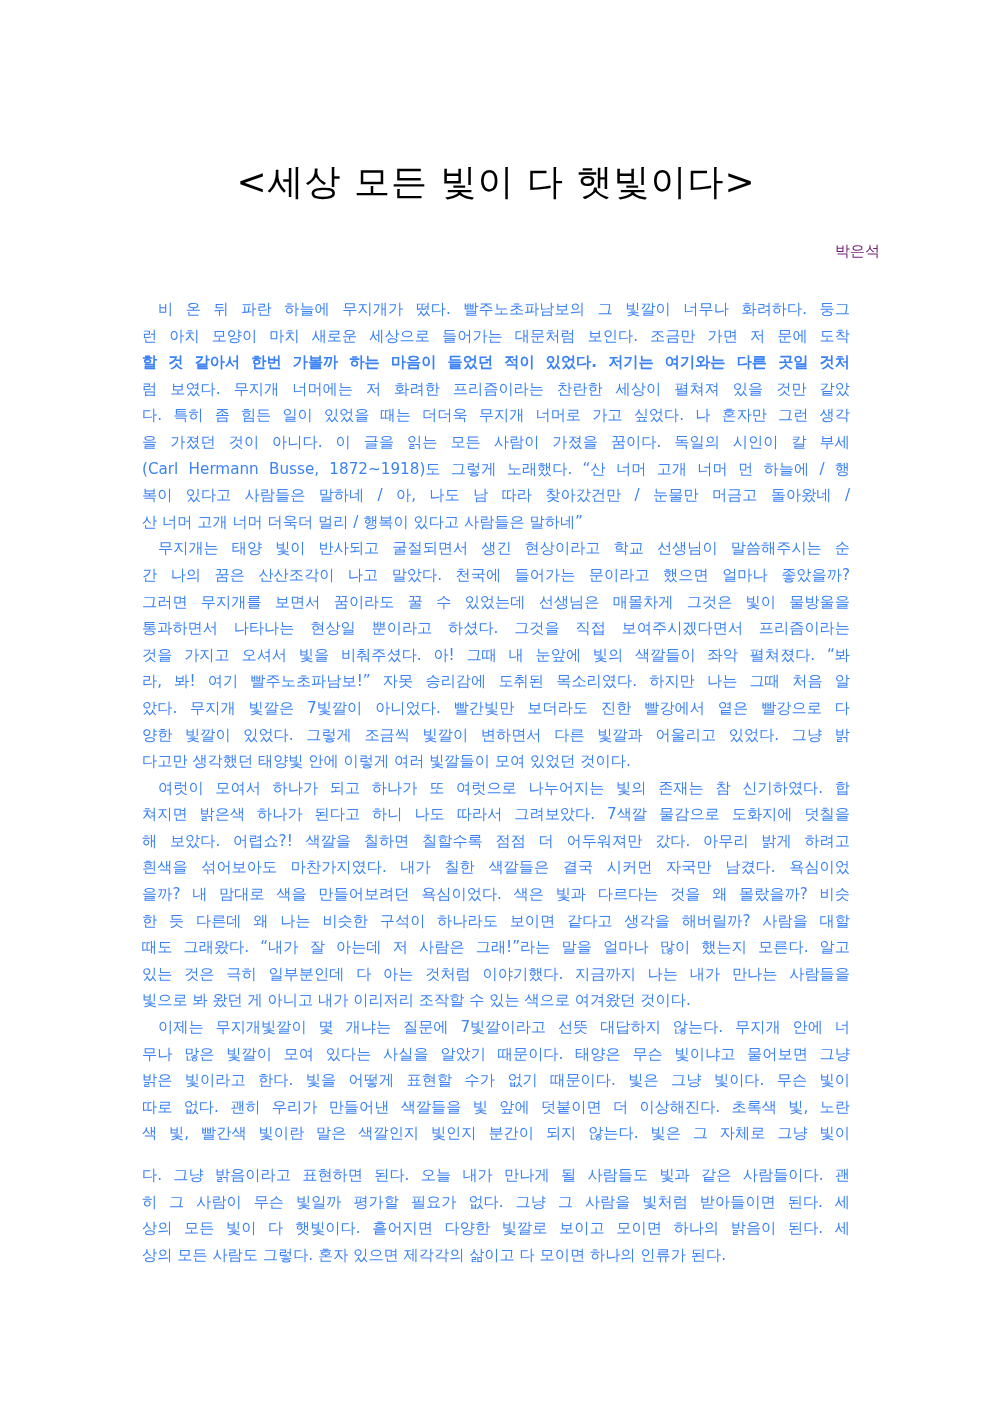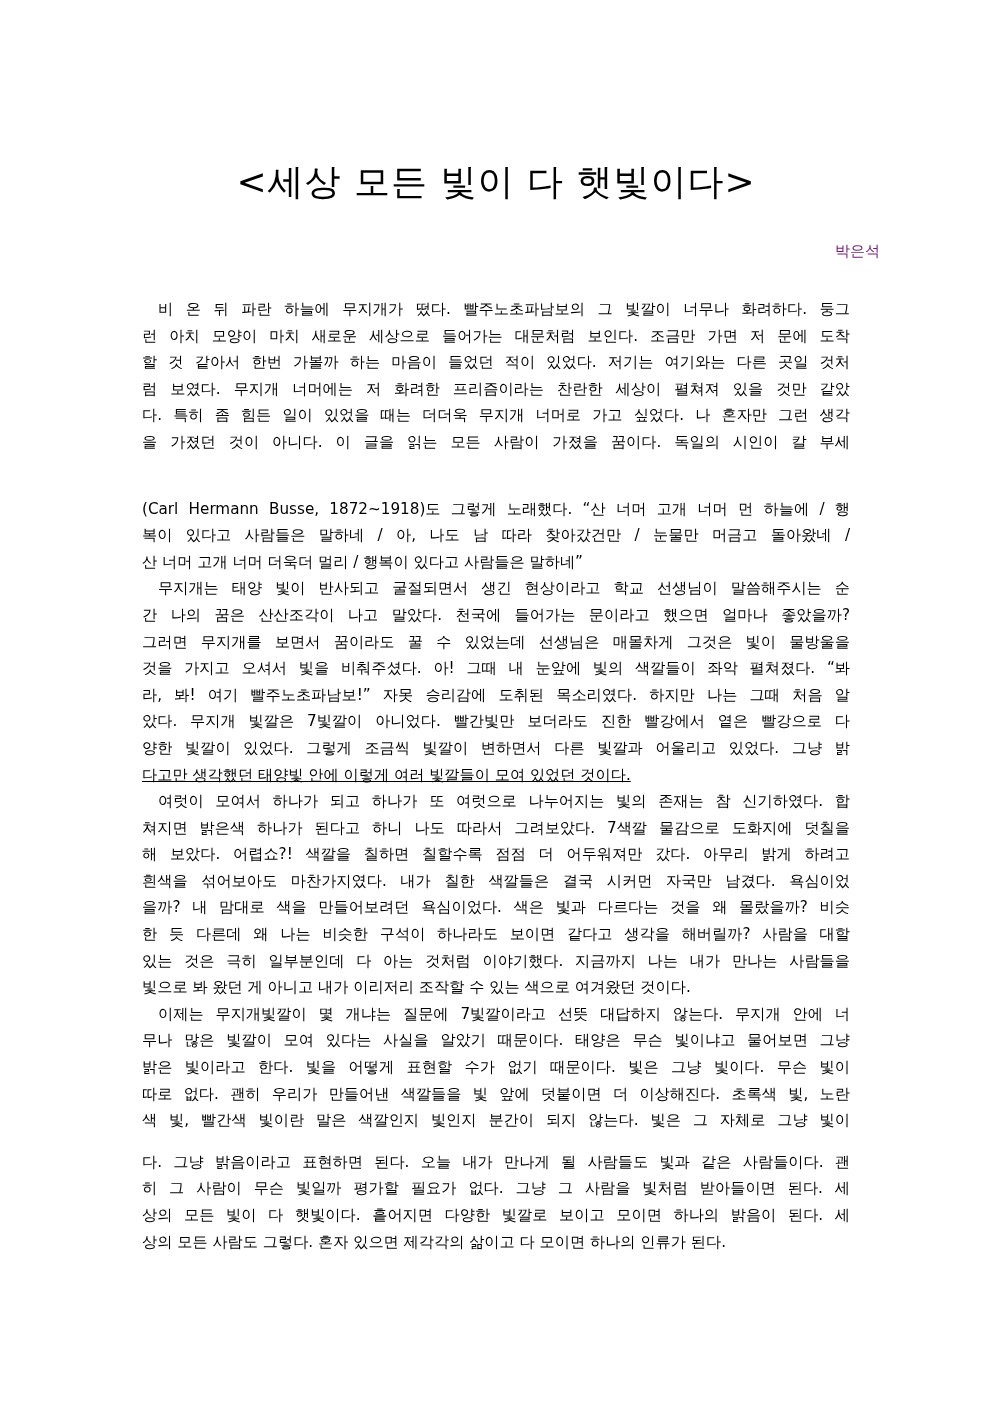--- a/index.html
+++ b/index.html
@@ -1,60 +1,62 @@
 <!DOCTYPE html>
 <html><head>
 <meta charset="utf-8">
 <style>
   html, body { margin: 0; padding: 0; background: #ffffff; }
   body { width: 992px; height: 1403px; position: relative; overflow: hidden; font-family: "DejaVu Sans", "Liberation Sans", sans-serif; color: #111; }
   .page { position: absolute; left: 0; top: 0; width: 992px; height: 1403px; background: #fff; padding-left: 30px; }
   .title { position: absolute; left: 0; width: 992px; top: 158px; text-align: center; font-size: 36px; letter-spacing: 1px; color: #000; font-family: "DejaVu Sans", sans-serif; }
   .author { position: absolute; right: 142px; top: 242px; font-size: 15px; color: #701a75; font-family: "DejaVu Sans", sans-serif; }
   .body { position: absolute; left: 142px; top: 296px; width: 708px; }
-  .line { height: 26.6px; line-height: 26.6px; font-size: 15.2px; white-space: nowrap; text-align: justify; text-align-last: justify; color: #000000; font-family: "DejaVu Sans", sans-serif; }
+  .line { height: 26.6px; line-height: 26.6px; font-size: 15.2px; white-space: nowrap; text-align: justify; text-align-last: justify; color: #3b82f6; font-family: "DejaVu Sans", sans-serif; }
   .line.last { text-align-last: left; }
   .line.indent { padding-left: 16px; }
 </style>
 </head>
 <body>
 
 <div class="page">
   <div class="title">&lt;세상 모든 빛이 다 햇빛이다&gt;</div>
   <div class="author">박은석</div>
 
   <div class="body">
     <div>
       <div class="line indent" style="white-space: nowrap;">비 온 뒤 파란 하늘에 무지개가 떴다. 빨주노초파남보의 그 빛깔이 너무나 화려하다. 둥그</div>
       <div class="line" style="white-space: nowrap;">런 아치 모양이 마치 새로운 세상으로 들어가는 대문처럼 보인다. 조금만 가면 저 문에 도착</div>
-      <div class="line" style="white-space: nowrap;">할 것 같아서 한번 가볼까 하는 마음이 들었던 적이 있었다. 저기는 여기와는 다른 곳일 것처</div>
+      <div class="line" style="white-space: nowrap; font-weight: bold;">할 것 같아서 한번 가볼까 하는 마음이 들었던 적이 있었다. 저기는 여기와는 다른 곳일 것처</div>
       <div class="line" style="white-space: nowrap;">럼 보였다. 무지개 너머에는 저 화려한 프리즘이라는 찬란한 세상이 펼쳐져 있을 것만 같았</div>
       <div class="line" style="white-space: nowrap;">다. 특히 좀 힘든 일이 있었을 때는 더더욱 무지개 너머로 가고 싶었다. 나 혼자만 그런 생각</div>
       <div class="line" style="white-space: nowrap;">을 가졌던 것이 아니다. 이 글을 읽는 모든 사람이 가졌을 꿈이다. 독일의 시인이 칼 부세</div>
-      <div class="line" style="white-space: nowrap; margin-top: 40px;">(Carl Hermann Busse, 1872~1918)도 그렇게 노래했다. “산 너머 고개 너머 먼 하늘에 / 행</div>
+      <div class="line" style="white-space: nowrap;">(Carl Hermann Busse, 1872~1918)도 그렇게 노래했다. “산 너머 고개 너머 먼 하늘에 / 행</div>
       <div class="line" style="white-space: nowrap;">복이 있다고 사람들은 말하네 / 아, 나도 남 따라 찾아갔건만 / 눈물만 머금고 돌아왔네 /</div>
       <div class="line last" style="white-space: nowrap;">산 너머 고개 너머 더욱더 멀리 / 행복이 있다고 사람들은 말하네”</div>
     </div>
     <div>
       <div class="line indent" style="white-space: nowrap;">무지개는 태양 빛이 반사되고 굴절되면서 생긴 현상이라고 학교 선생님이 말씀해주시는 순</div>
       <div class="line" style="white-space: nowrap;">간 나의 꿈은 산산조각이 나고 말았다. 천국에 들어가는 문이라고 했으면 얼마나 좋았을까?</div>
       <div class="line" style="white-space: nowrap;">그러면 무지개를 보면서 꿈이라도 꿀 수 있었는데 선생님은 매몰차게 그것은 빛이 물방울을</div>
+      <div class="line" style="white-space: nowrap;">통과하면서 나타나는 현상일 뿐이라고 하셨다. 그것을 직접 보여주시겠다면서 프리즘이라는</div>
       <div class="line" style="white-space: nowrap;">것을 가지고 오셔서 빛을 비춰주셨다. 아! 그때 내 눈앞에 빛의 색깔들이 좌악 펼쳐졌다. “봐</div>
       <div class="line" style="white-space: nowrap;">라, 봐! 여기 빨주노초파남보!” 자못 승리감에 도취된 목소리였다. 하지만 나는 그때 처음 알</div>
       <div class="line" style="white-space: nowrap;">았다. 무지개 빛깔은 7빛깔이 아니었다. 빨간빛만 보더라도 진한 빨강에서 옅은 빨강으로 다</div>
       <div class="line" style="white-space: nowrap;">양한 빛깔이 있었다. 그렇게 조금씩 빛깔이 변하면서 다른 빛깔과 어울리고 있었다. 그냥 밝</div>
-      <div class="line last" style="white-space: nowrap; text-decoration: underline;">다고만 생각했던 태양빛 안에 이렇게 여러 빛깔들이 모여 있었던 것이다.</div>
+      <div class="line last" style="white-space: nowrap;">다고만 생각했던 태양빛 안에 이렇게 여러 빛깔들이 모여 있었던 것이다.</div>
     </div>
     <div>
       <div class="line indent" style="white-space: nowrap;">여럿이 모여서 하나가 되고 하나가 또 여럿으로 나누어지는 빛의 존재는 참 신기하였다. 합</div>
       <div class="line" style="white-space: nowrap;">쳐지면 밝은색 하나가 된다고 하니 나도 따라서 그려보았다. 7색깔 물감으로 도화지에 덧칠을</div>
       <div class="line" style="white-space: nowrap;">해 보았다. 어렵쇼?! 색깔을 칠하면 칠할수록 점점 더 어두워져만 갔다. 아무리 밝게 하려고</div>
       <div class="line" style="white-space: nowrap;">흰색을 섞어보아도 마찬가지였다. 내가 칠한 색깔들은 결국 시커먼 자국만 남겼다. 욕심이었</div>
       <div class="line" style="white-space: nowrap;">을까? 내 맘대로 색을 만들어보려던 욕심이었다. 색은 빛과 다르다는 것을 왜 몰랐을까? 비슷</div>
       <div class="line" style="white-space: nowrap;">한 듯 다른데 왜 나는 비슷한 구석이 하나라도 보이면 같다고 생각을 해버릴까? 사람을 대할</div>
+      <div class="line" style="white-space: nowrap;">때도 그래왔다. “내가 잘 아는데 저 사람은 그래!”라는 말을 얼마나 많이 했는지 모른다. 알고</div>
       <div class="line" style="white-space: nowrap;">있는 것은 극히 일부분인데 다 아는 것처럼 이야기했다. 지금까지 나는 내가 만나는 사람들을</div>
       <div class="line last" style="white-space: nowrap;">빛으로 봐 왔던 게 아니고 내가 이리저리 조작할 수 있는 색으로 여겨왔던 것이다.</div>
     </div>
     <div>
       <div class="line indent" style="white-space: nowrap;">이제는 무지개빛깔이 몇 개냐는 질문에 7빛깔이라고 선뜻 대답하지 않는다. 무지개 안에 너</div>
       <div class="line" style="white-space: nowrap;">무나 많은 빛깔이 모여 있다는 사실을 알았기 때문이다. 태양은 무슨 빛이냐고 물어보면 그냥</div>
       <div class="line" style="white-space: nowrap;">밝은 빛이라고 한다. 빛을 어떻게 표현할 수가 없기 때문이다. 빛은 그냥 빛이다. 무슨 빛이</div>
       <div class="line" style="white-space: nowrap;">따로 없다. 괜히 우리가 만들어낸 색깔들을 빛 앞에 덧붙이면 더 이상해진다. 초록색 빛, 노란</div>
       <div class="line" style="white-space: nowrap;">색 빛, 빨간색 빛이란 말은 색깔인지 빛인지 분간이 되지 않는다. 빛은 그 자체로 그냥 빛이</div>
       <div class="line" style="white-space: nowrap; margin-top: 15px;">다. 그냥 밝음이라고 표현하면 된다. 오늘 내가 만나게 될 사람들도 빛과 같은 사람들이다. 괜</div>

